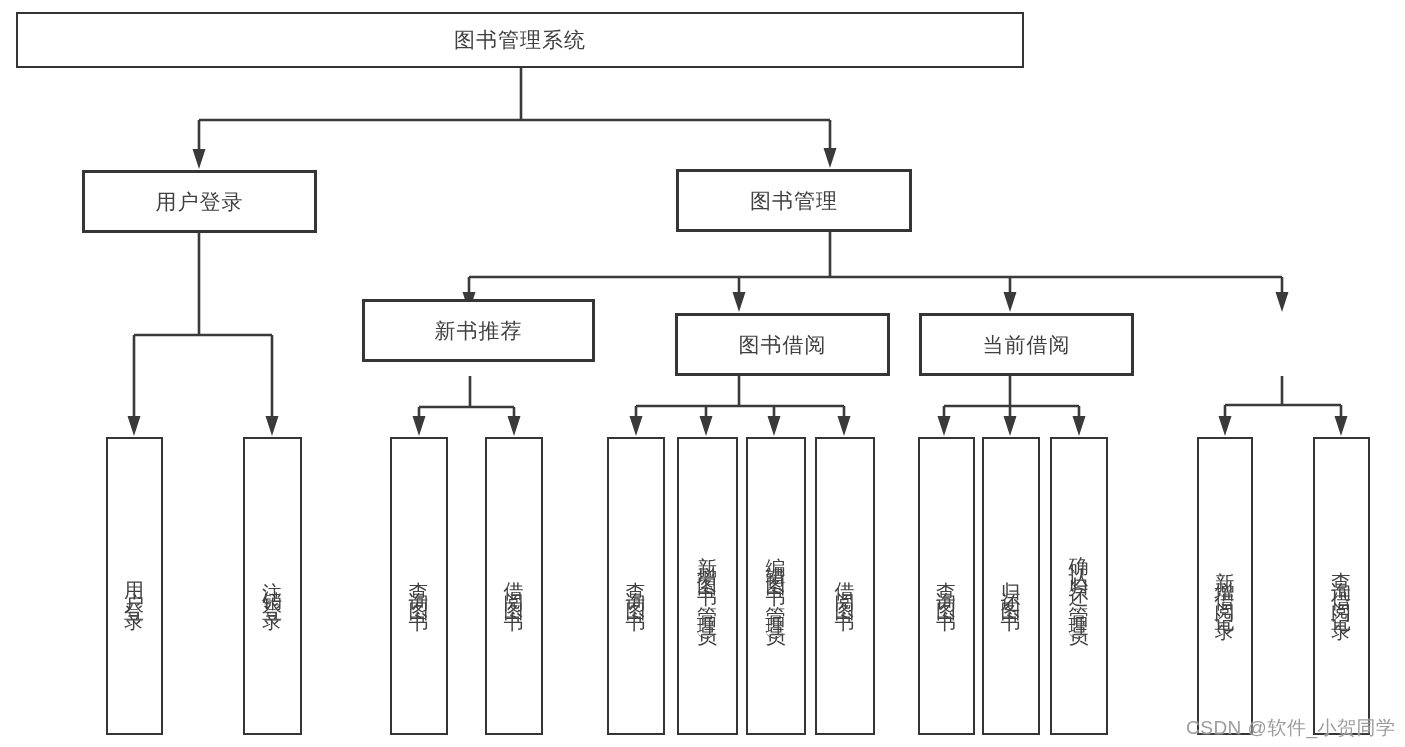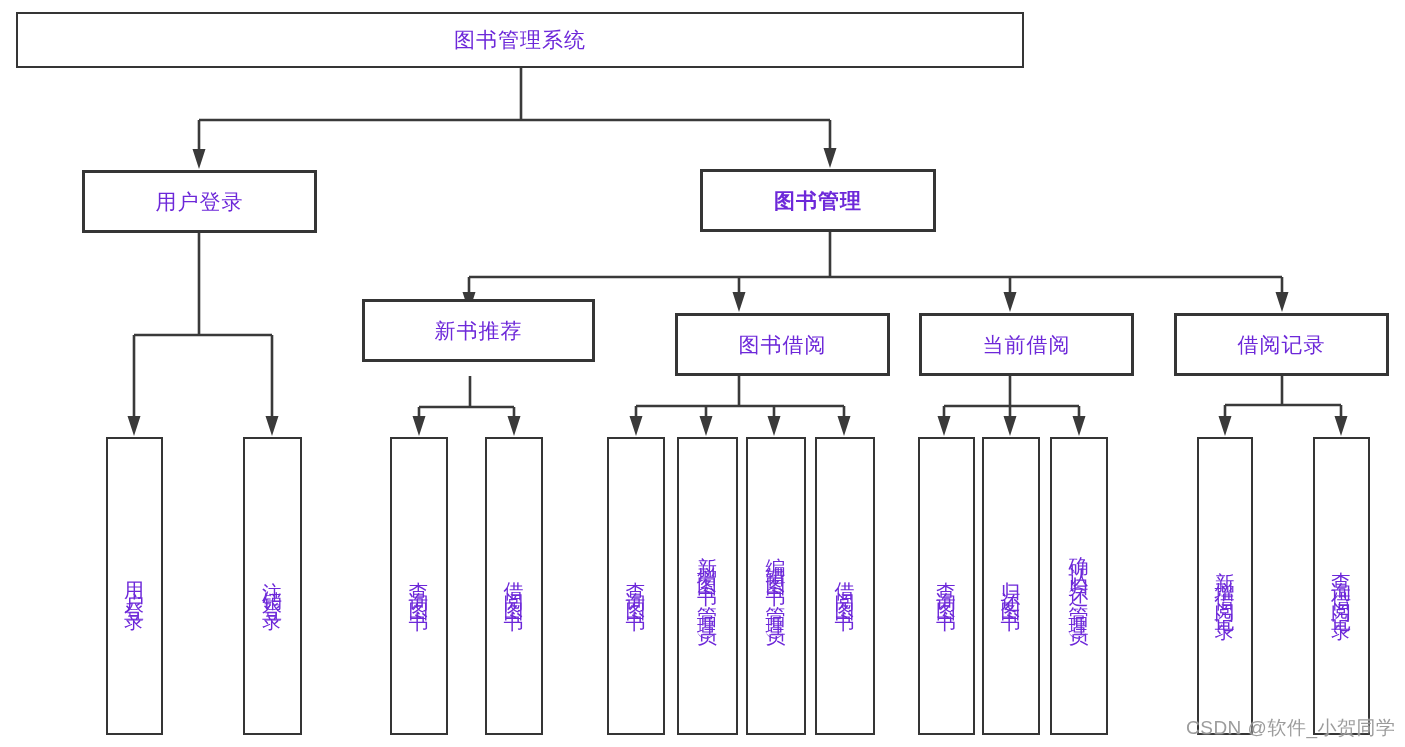--- a/index.html
+++ b/index.html
@@ -10,21 +10,21 @@
     font-family:"Liberation Sans", sans-serif;
     overflow:hidden;
   }
   .connectors { position:absolute; left:0; top:0; z-index:1; }
   .box {
     position:absolute;
     box-sizing:border-box;
     background:#ffffff;
     border:3px solid #353535;
     display:flex; align-items:center; justify-content:center;
-    color:#6d28d9;
+    color:#404040;
     z-index:2;
   }
   .hbox { font-size:21px; letter-spacing:1px; }
   .leaf { border-width:2.5px; }
   .leaf .vtext {
     writing-mode:vertical-rl;
     text-orientation:mixed;
     font-size:20px;
     letter-spacing:10px;
     line-height:1.1;
@@ -79,35 +79,32 @@
       M1334.5 416 L1347.5 416 L1341 436 Z"></path>
   </svg>
 
   <div class="box hbox" style="left:16px; top:12px; width:1008px; height:56px; border-width:2.5px;">
     <span>图书管理系统</span>
   </div>
 
   <div class="box hbox" style="left:82px; top:170px; width:235px; height:63px;">
     <span>用户登录</span>
   </div>
-  <div class="box hbox" style="left:700px; top:169px; width:236px; height:63px;font-weight:bold;">
+  <div class="box hbox" style="left:676px; top:169px; width:236px; height:63px;">
     <span>图书管理</span>
   </div>
 
   <div class="box hbox" style="left:362px; top:299px; width:233px; height:63px;">
     <span>新书推荐</span>
   </div>
   <div class="box hbox" style="left:631px; top:313px; width:215px; height:63px;margin-left:44px;">
     <span>图书借阅</span>
   </div>
   <div class="box hbox" style="left:903px; top:313px; width:215px; height:63px;margin-left:16px;">
     <span>当前借阅</span>
-  </div>
-  <div class="box hbox" style="left:1174px; top:313px; width:215px; height:63px;">
-    <span>借阅记录</span>
   </div>
 
   <div class="box leaf" style="left:106px; top:437px; width:57px; height:298px;">
     <span class="vtext">用户登录</span>
   </div>
   <div class="box leaf" style="left:243px; top:437px; width:59px; height:298px;">
     <span class="vtext">注销登录</span>
   </div>
 
   <div class="box leaf" style="left:390px; top:437px; width:58px; height:298px;">

